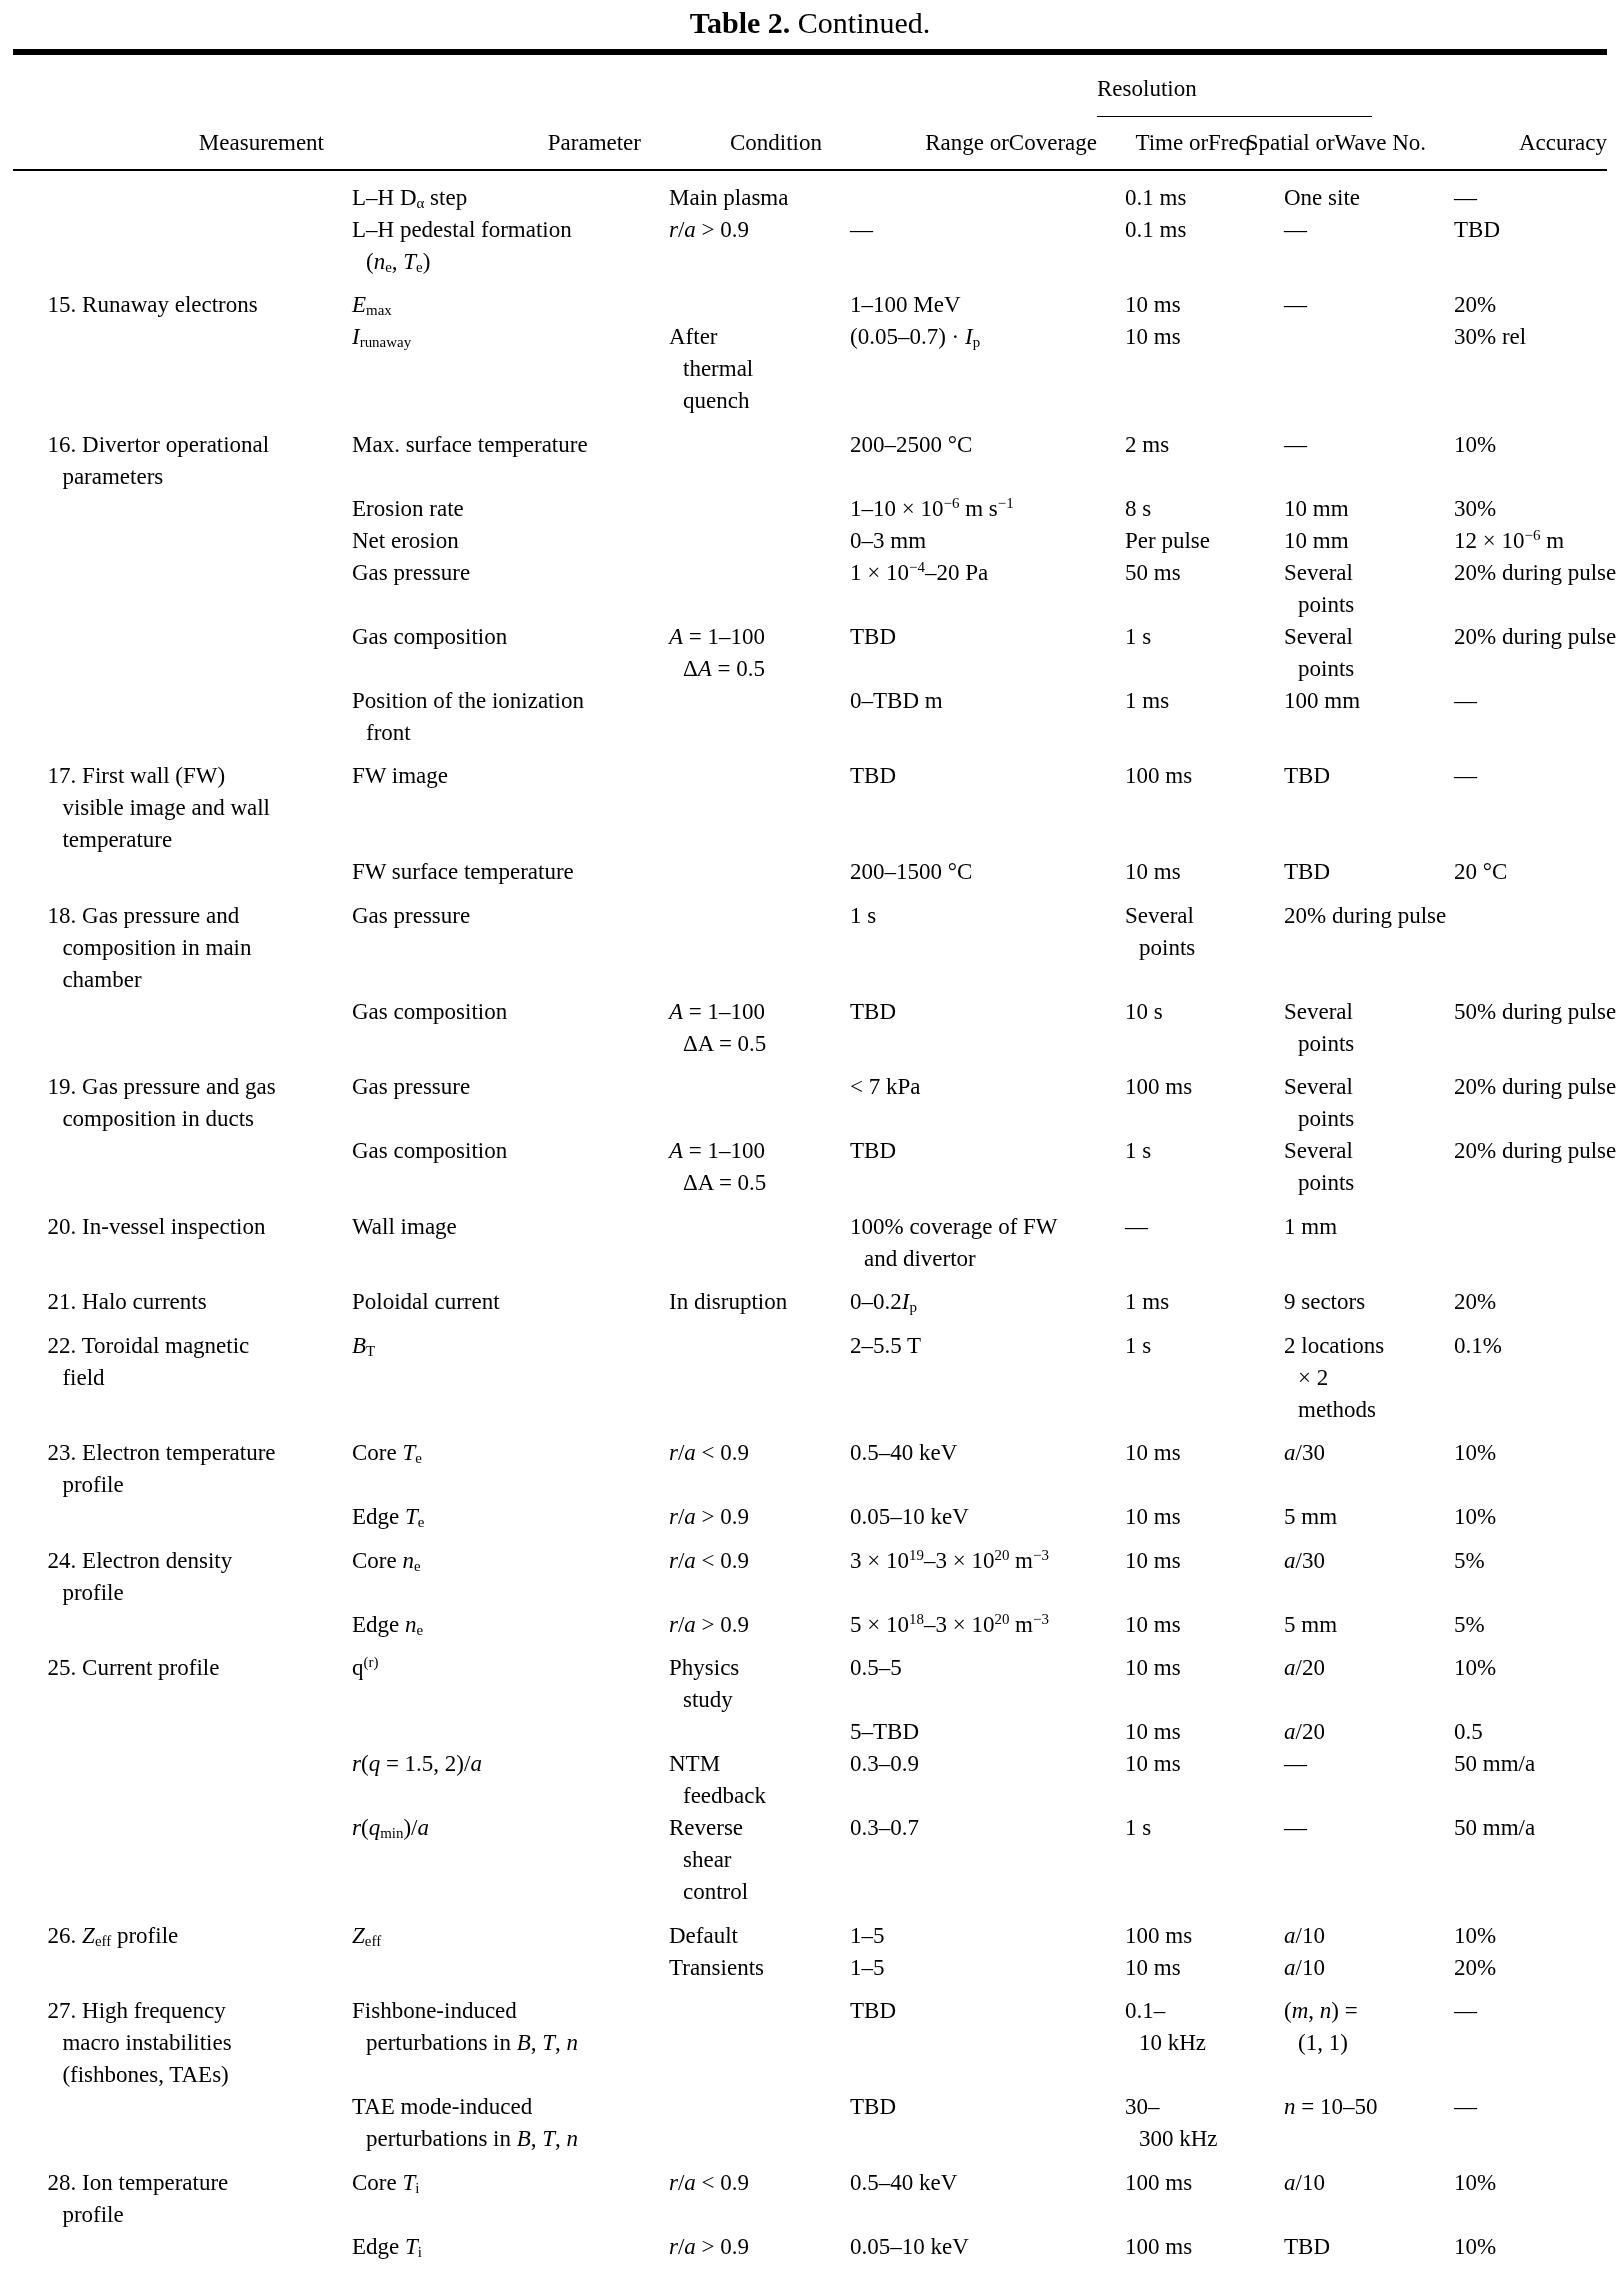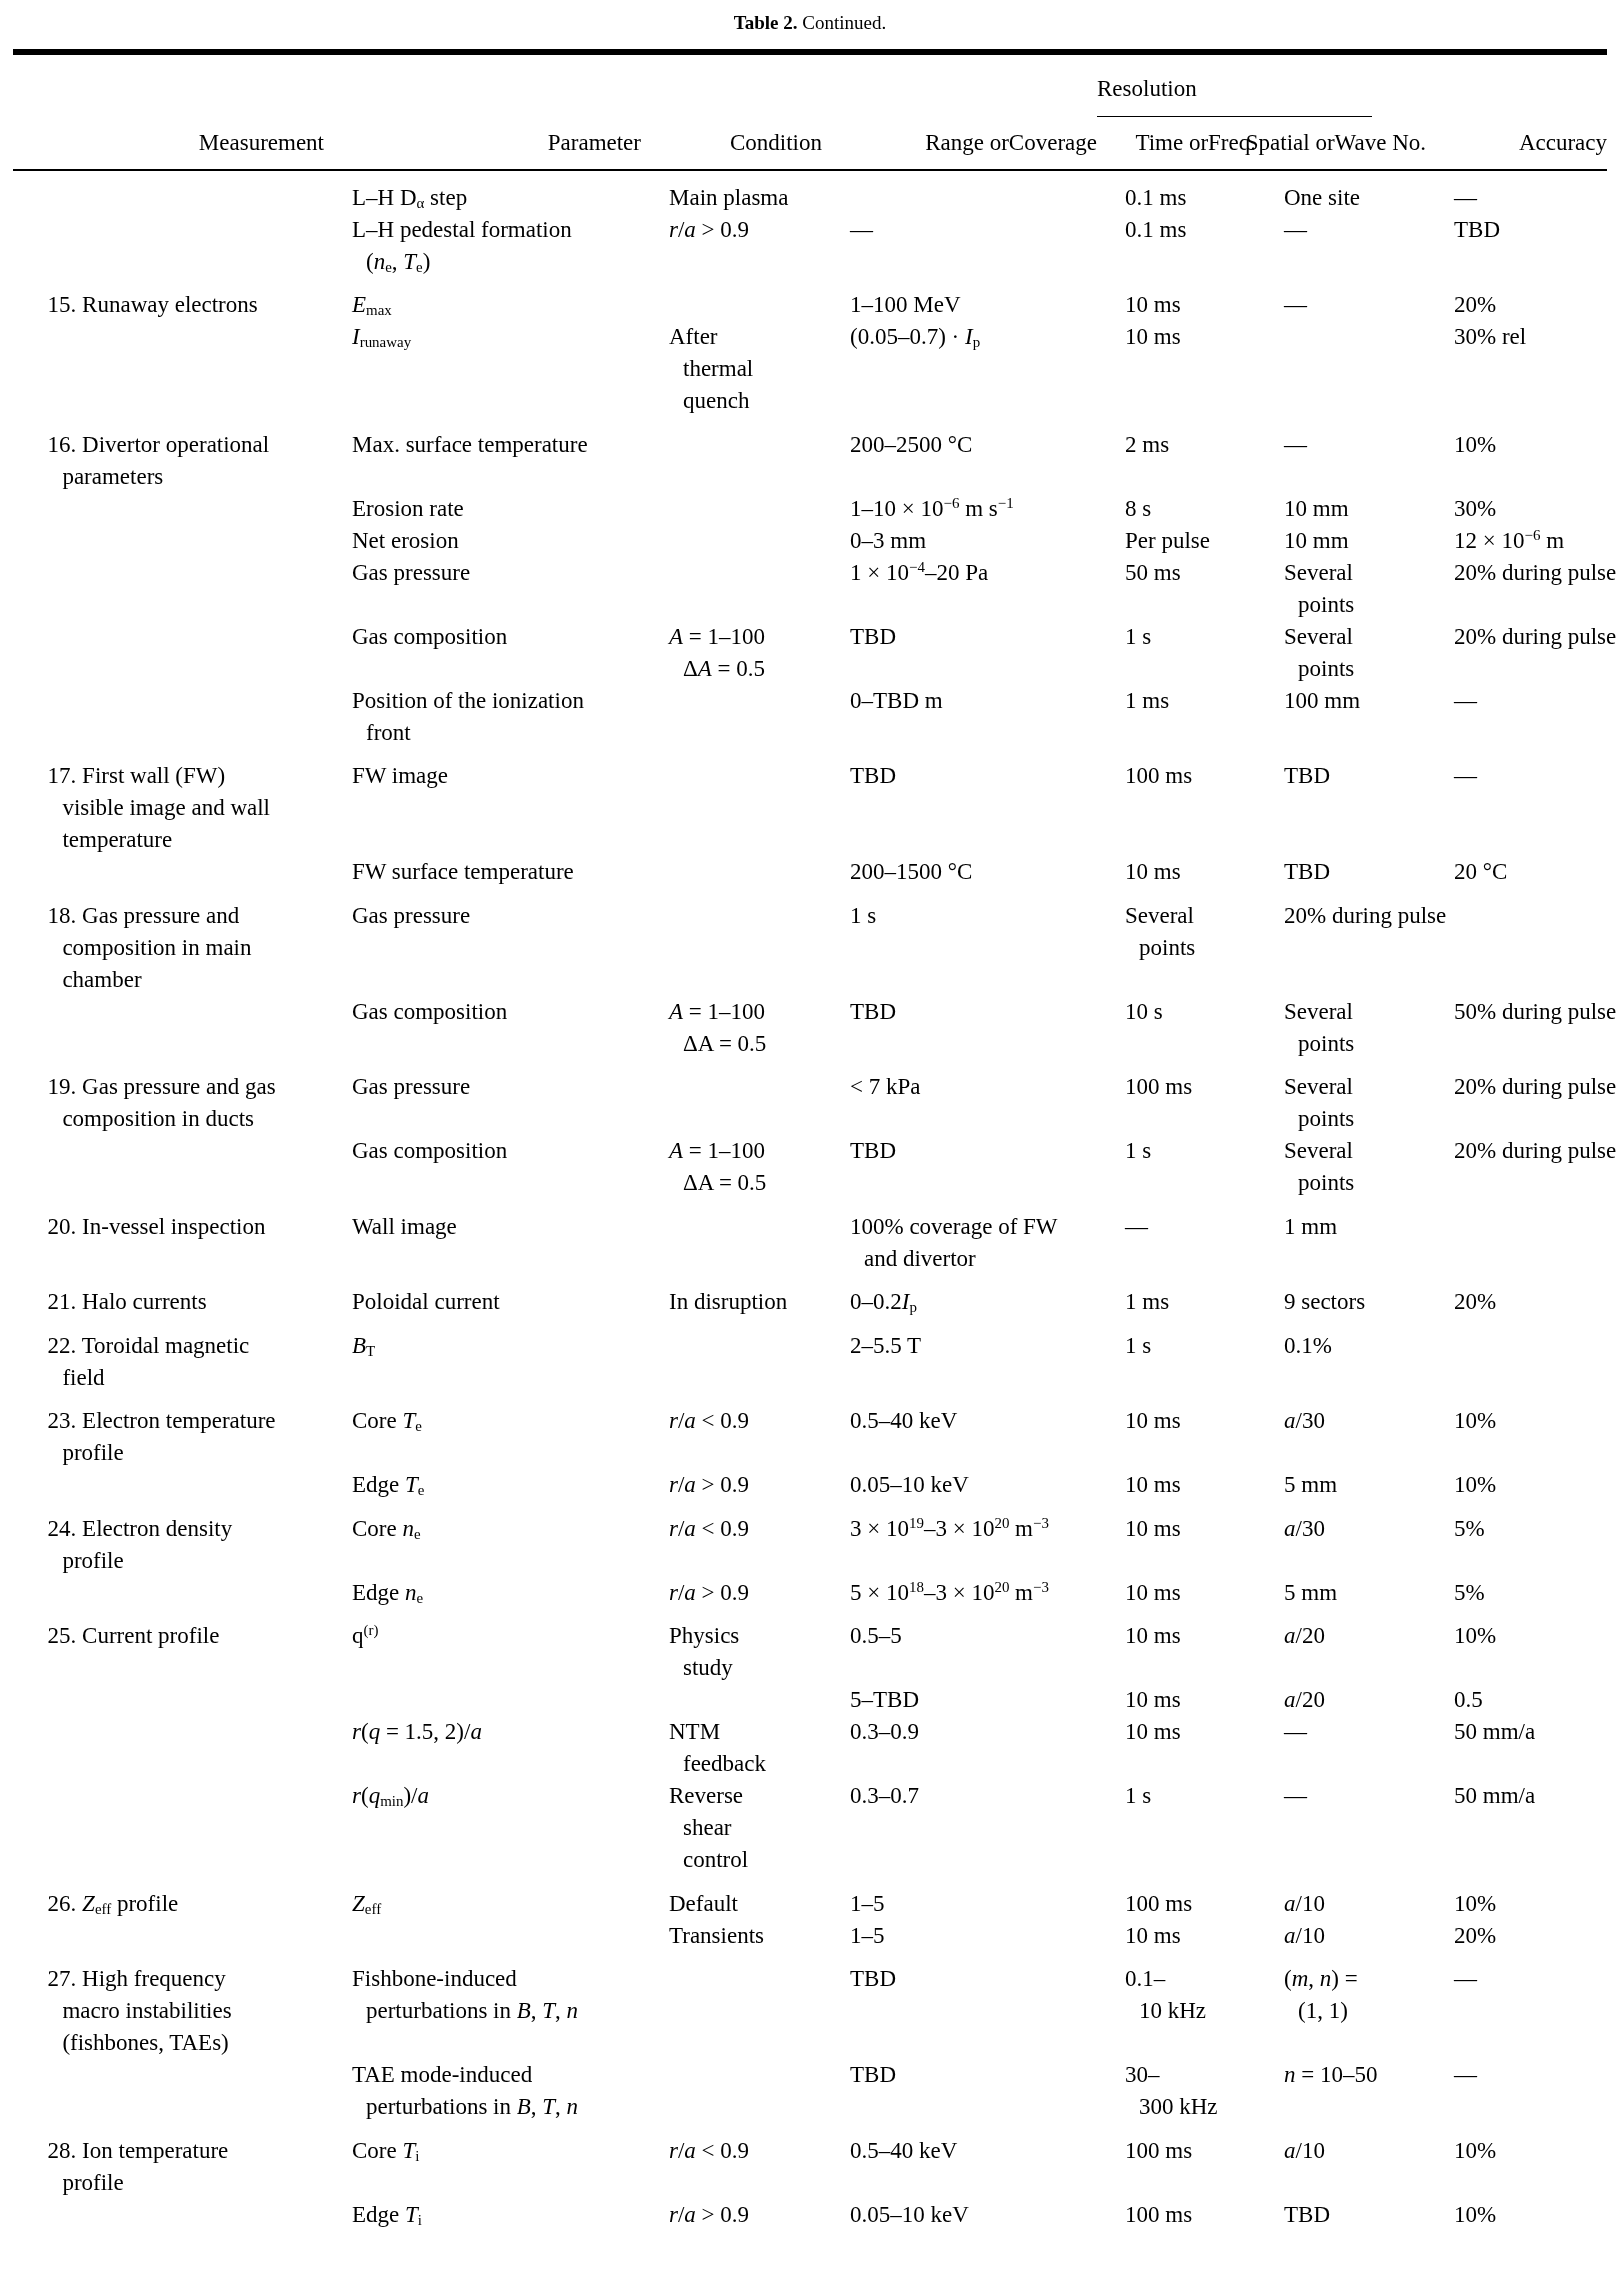--- a/index.html
+++ b/index.html
@@ -12,21 +12,21 @@
     font-family:"Liberation Serif","DejaVu Serif",serif;
     font-size:23px;
     line-height:32px;
     overflow:hidden;
     box-sizing:border-box;
   }
   .content{padding:0 13px;}
   .caption{
     text-align:center;
     padding-top:5px;
-    font-size:19px;
+    font-size:30px;
     line-height:36px;
   }
   .cap-label{font-weight:bold;}
   .rule-thick{height:5.8px;background:#000;margin-top:8.2px;}
   .rule-thin{height:1.6px;background:#000;}
   :root{--cols:311px 317px 181px 275px 159px 170px 1fr;}
   .grid-row{display:grid;grid-template-columns:var(--cols);}
   
   .res-row{margin-top:18px;font-family:Liberation Serif, serif;}
   .res-wrap{grid-column:5 / 7;}
@@ -541,20 +541,25 @@
           </div>
           <div class="cell col2">
             <div class="ln"></div>
           </div>
           <div class="cell col3">
             <div class="ln">2–5.5 T</div>
           </div>
           <div class="cell col4">
             <div class="ln">1 s</div>
           </div>
+          <div class="cell col5">
+            <div class="ln">2 locations</div>
+            <div class="ln c">× 2</div>
+            <div class="ln c">methods</div>
+          </div>
           <div class="cell col6">
             <div class="ln">0.1%</div>
           </div>
         </div>
         <div class="row grp">
           <div class="cell col0">
             <div class="ln">23. Electron temperature</div>
             <div class="ln c">profile</div>
           </div>
           <div class="cell col1">

